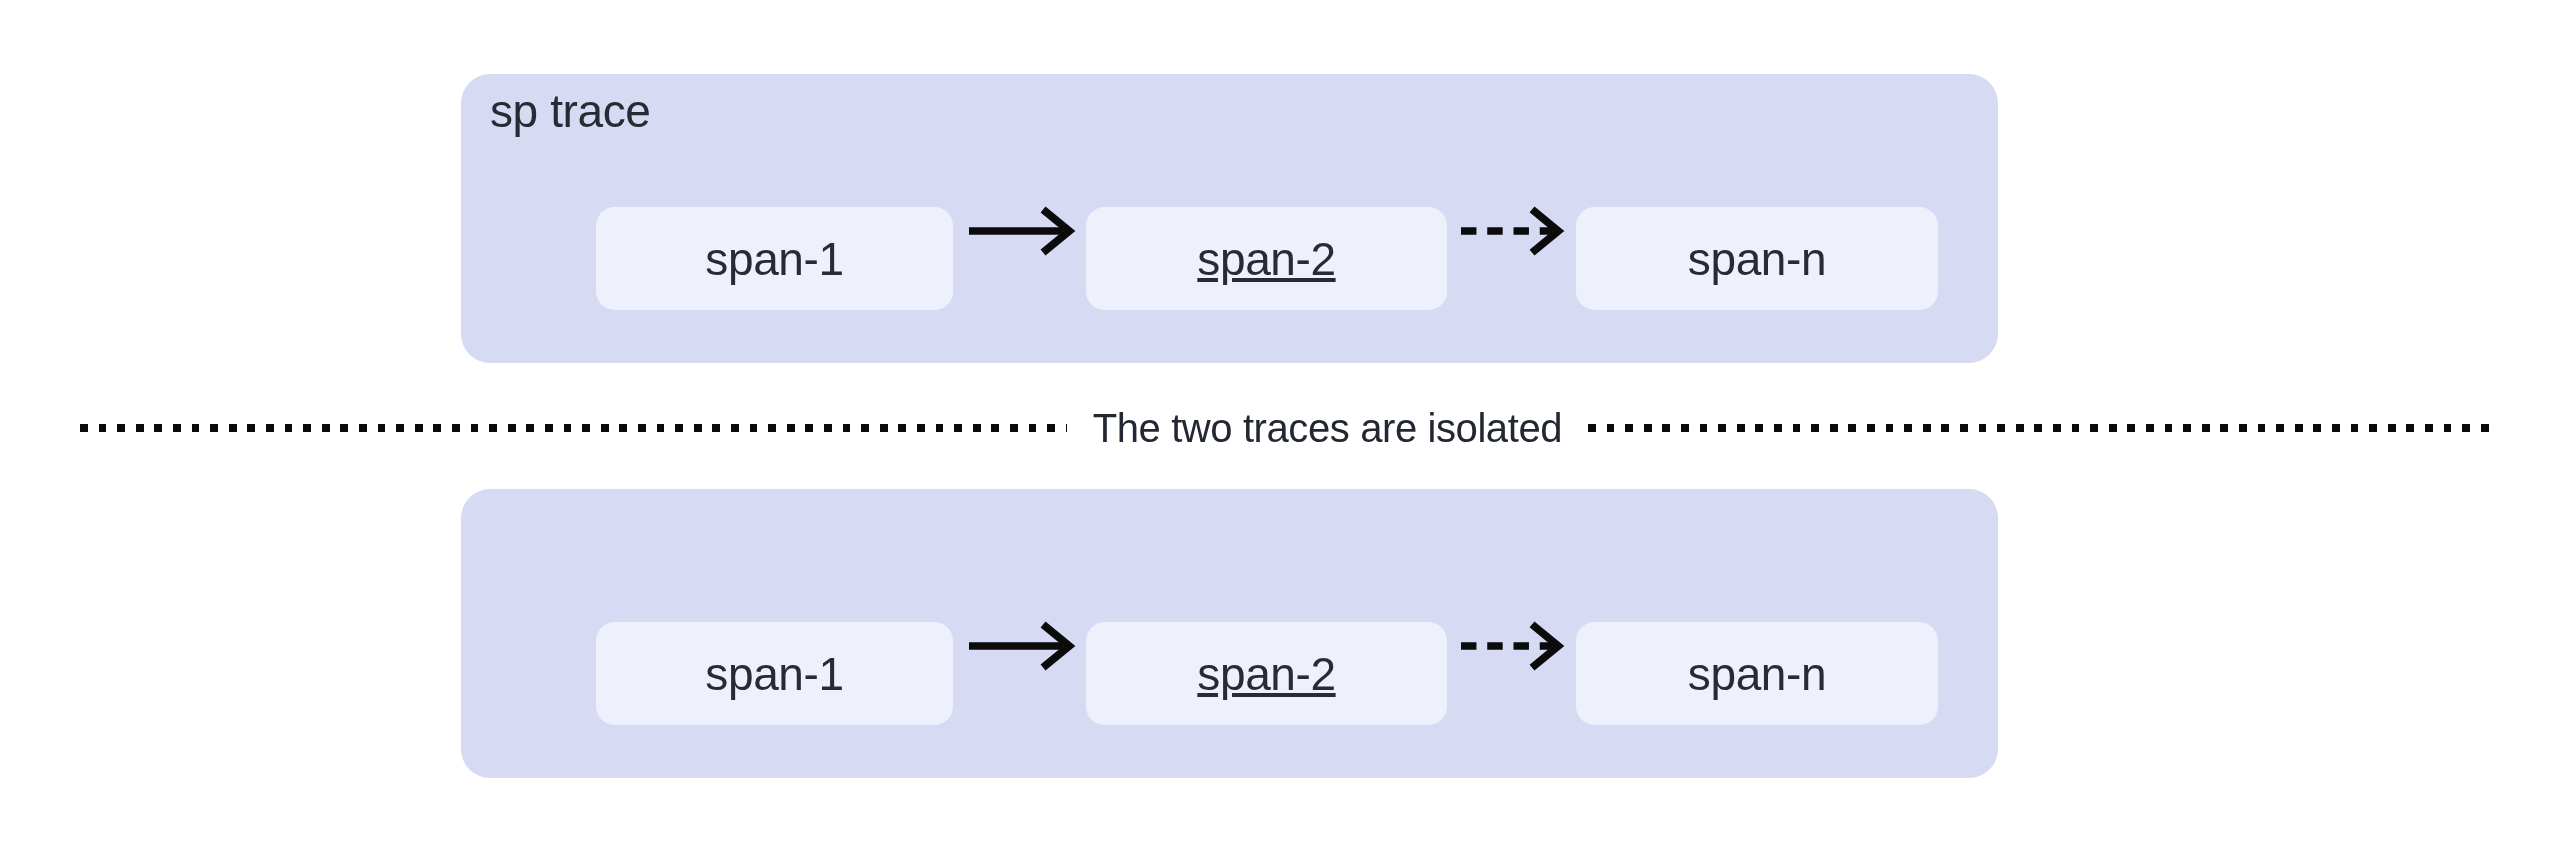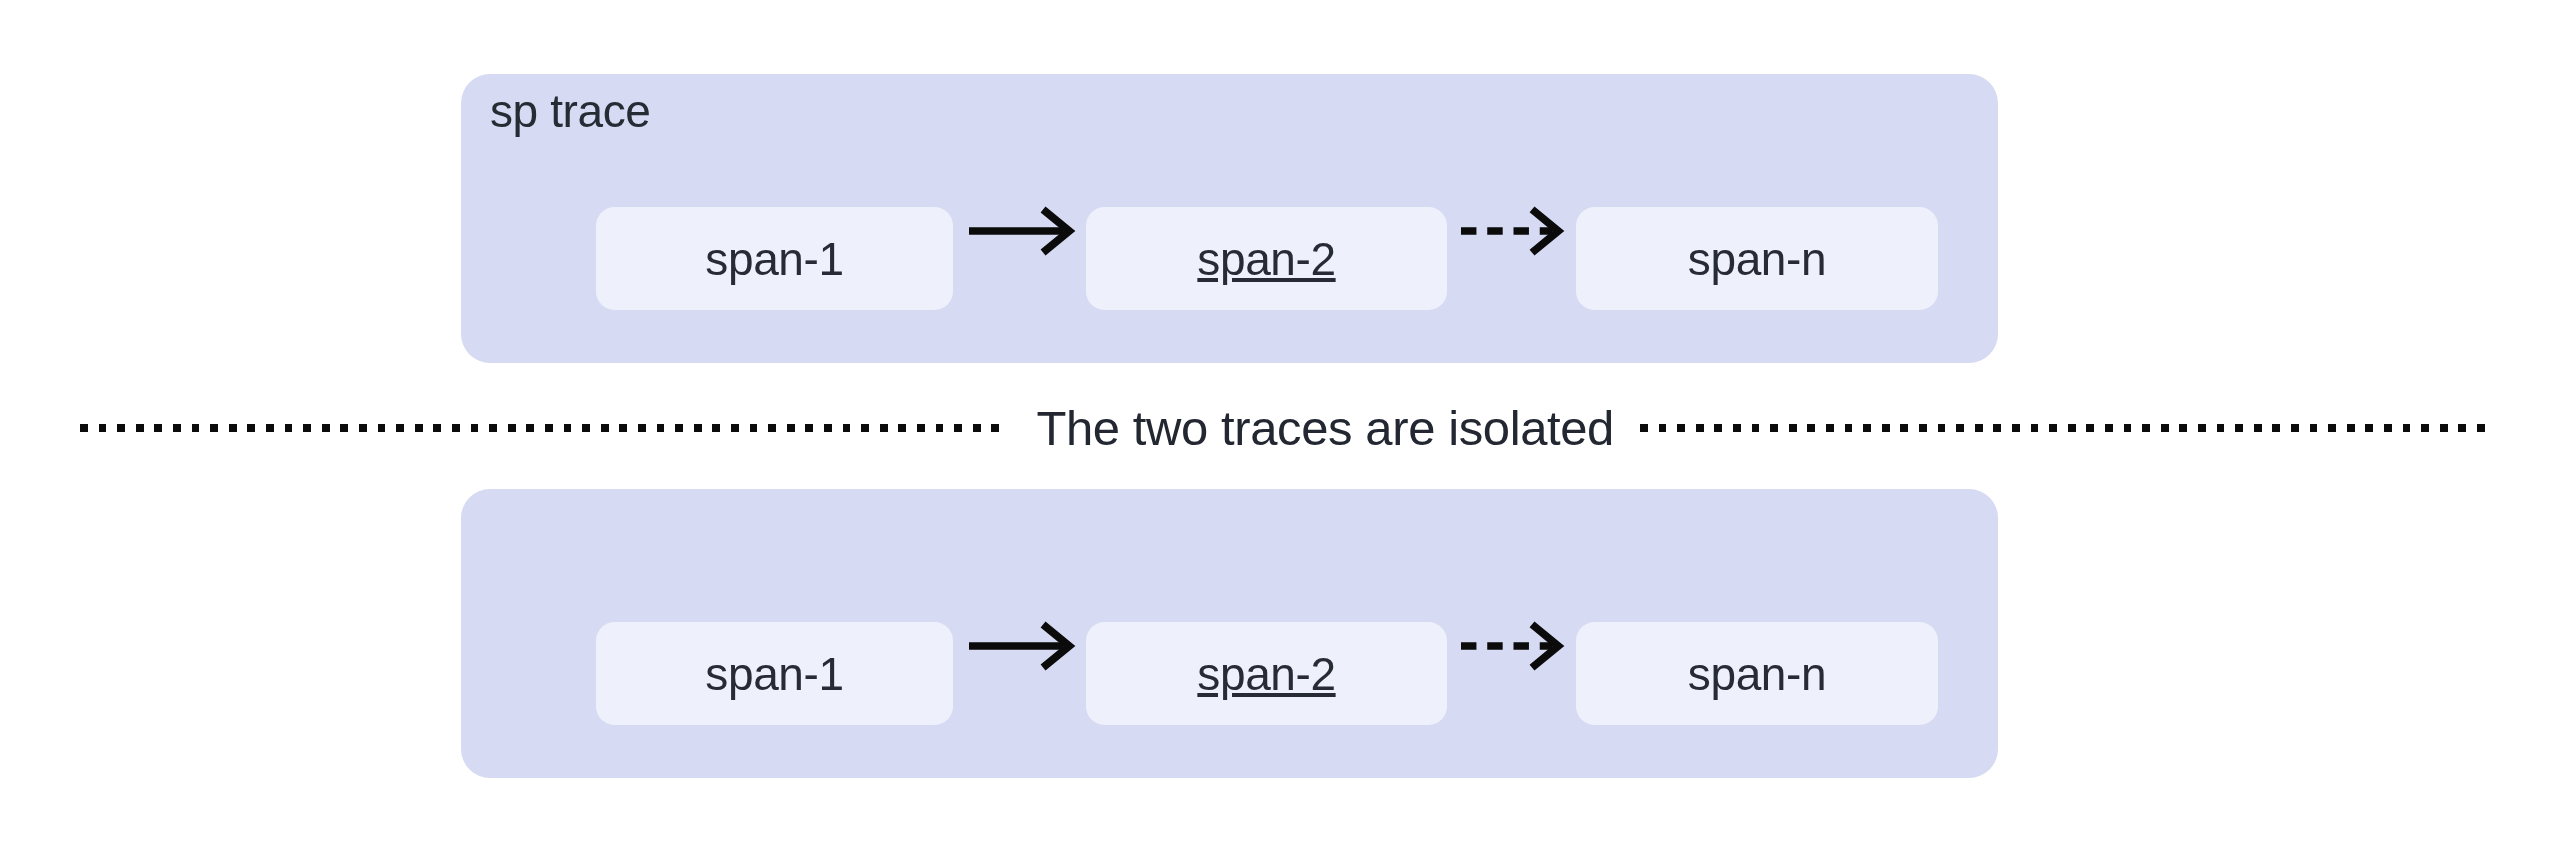--- a/index.html
+++ b/index.html
@@ -66,21 +66,21 @@
     align-items: center;
   }
   .dotline {
     height: 7.7px;
     background: repeating-linear-gradient(to right, #0b0b0b 0 7.7px, transparent 7.7px 18.6px);
   }
   .dotline.left  { flex-grow: 1227; flex-basis: 0; }
   .dotline.right { flex-grow: 1129; flex-basis: 0; }
   .divider-text {
     padding: 0 26px;
-    font-size: 49px;
+    font-size: 40px;
     line-height: 49px;
     letter-spacing: -0.4px;
     color: #222731;
     white-space: nowrap;
   }
 </style>
 </head>
 <body>
 
 <div class="stage">

